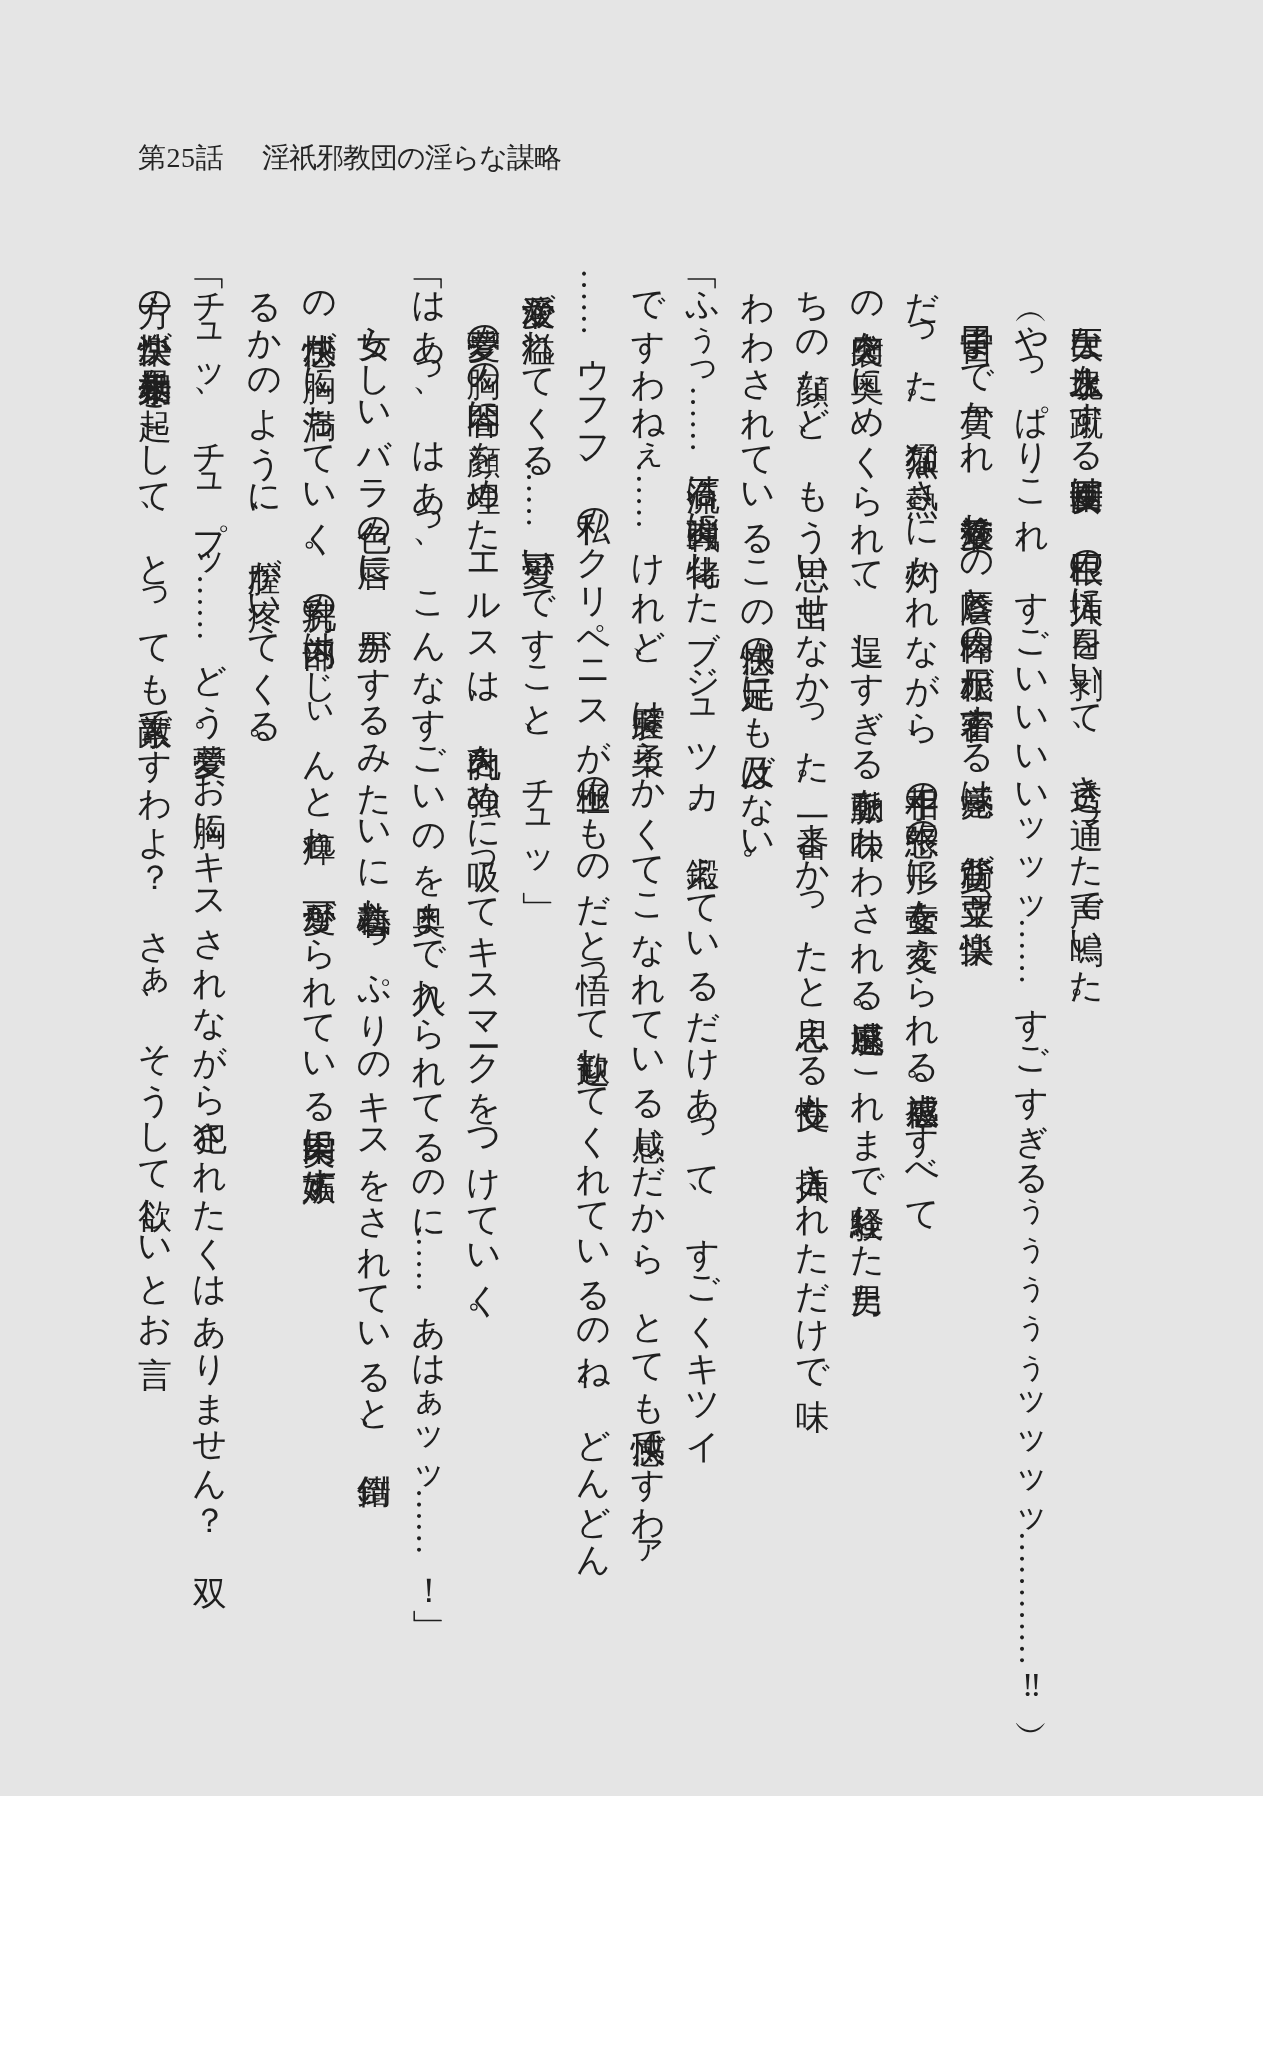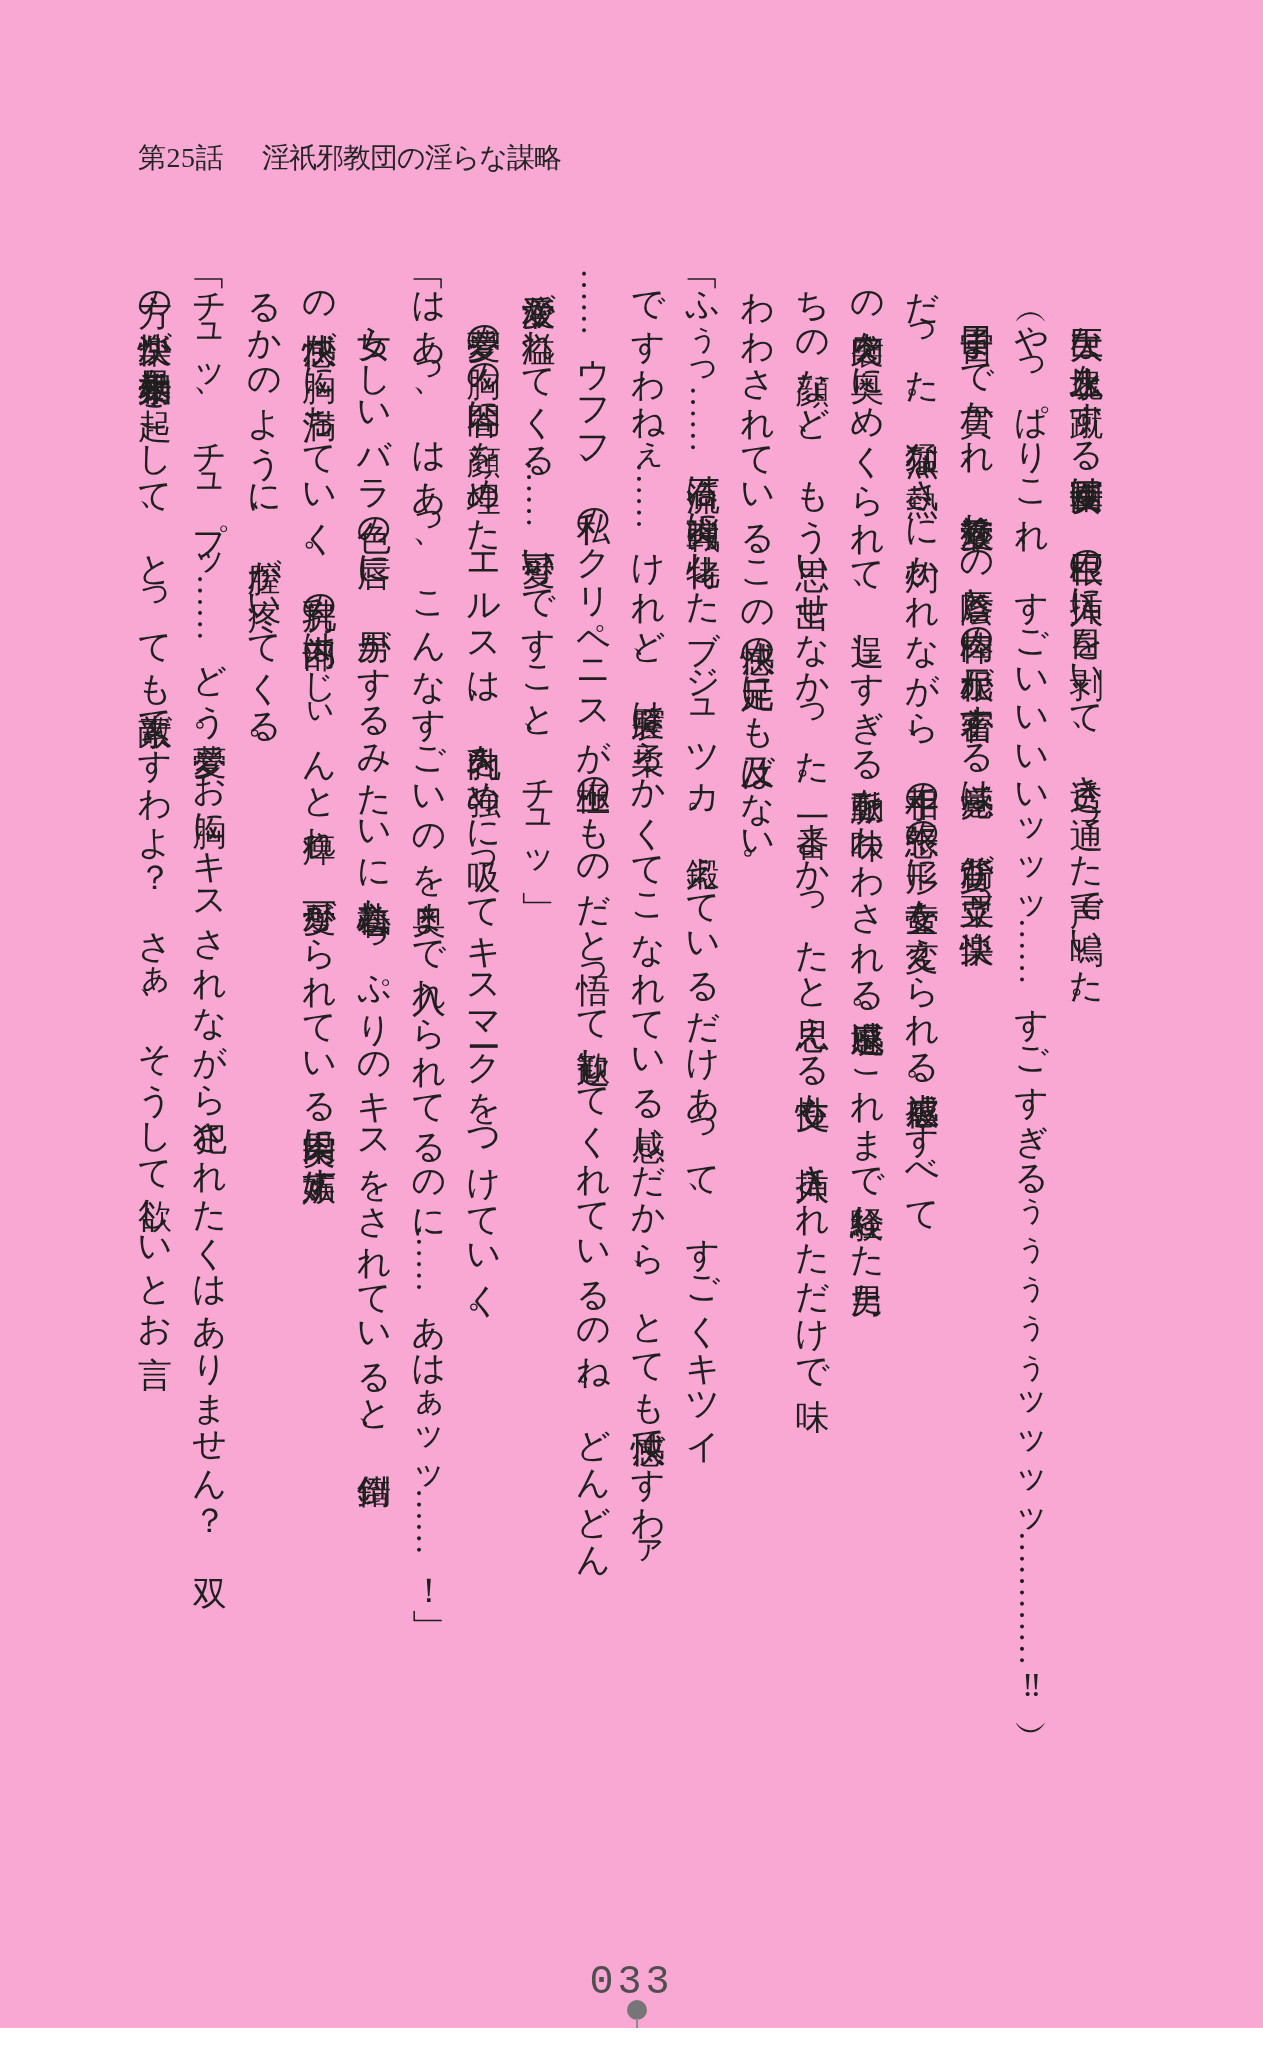--- a/index.html
+++ b/index.html
@@ -1,20 +1,20 @@
 <!DOCTYPE html>
 <html><head>
 <meta charset="utf-8">
 <style>
   html, body { margin: 0; padding: 0; }
   .page {
     position: relative;
     width: 1263px;
-    height: 2028px;
-    background: #f9a8d4;
+    height: 1796px;
+    background: #e5e5e5;
     overflow: hidden;
     font-family: "Liberation Serif", "DejaVu Serif", serif;
   }
   .page-header {
     position: absolute;
     left: 138px;
     top: 139px;
     display: flex;
     align-items: baseline;
     font-size: 28px;

